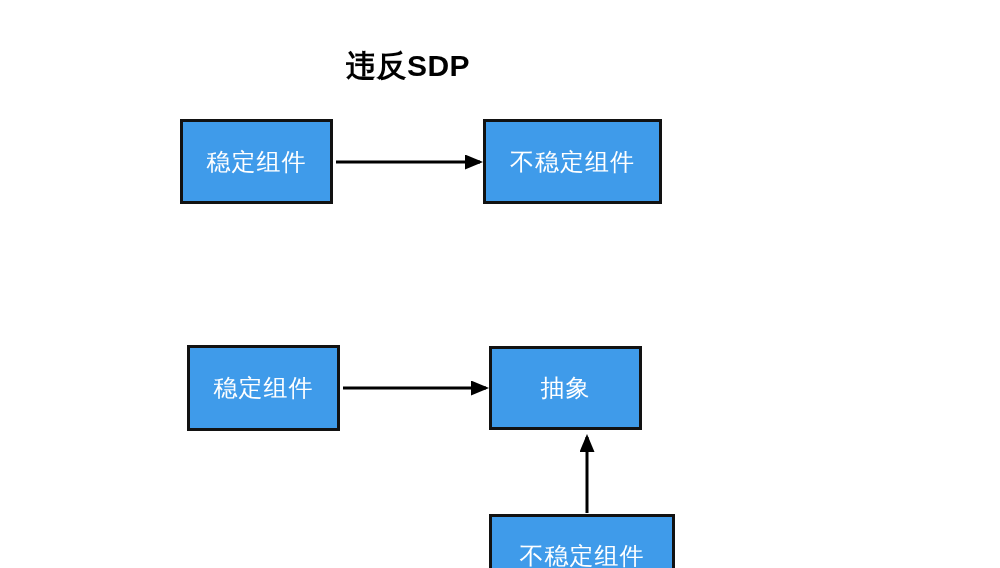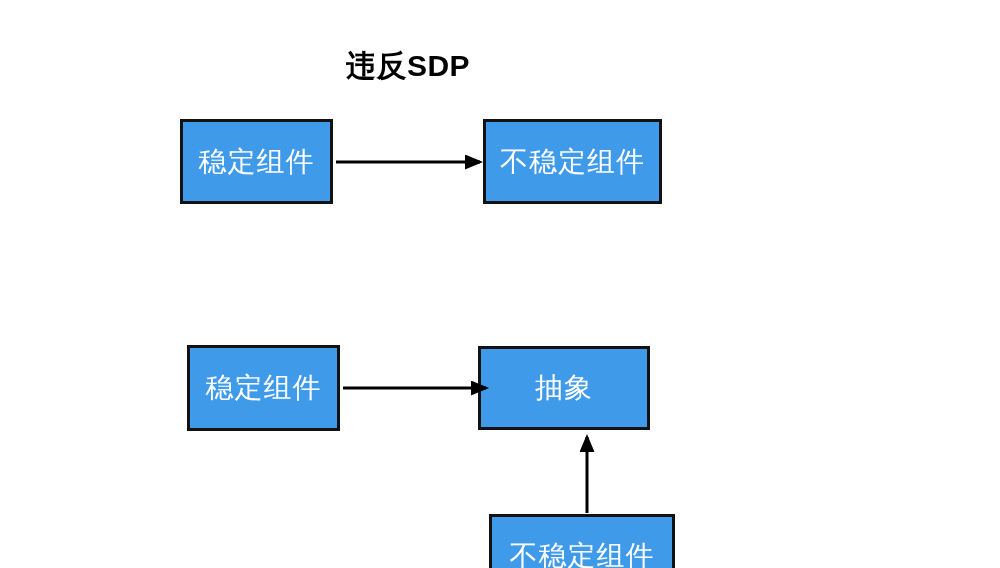--- a/index.html
+++ b/index.html
@@ -28,21 +28,21 @@
   }
   .node {
     position: absolute;
     box-sizing: border-box;
     background: var(--node-fill, #3F9BEA);
     border: 3px solid var(--node-border, #121212);
     display: flex;
     align-items: center;
     justify-content: center;
     color: var(--node-text, #ffffff);
-    font-size: 28px;
+    font-size: 24px;
     font-weight: 500;
     white-space: nowrap;
     letter-spacing: 1px;
   }
   svg.arrows {
     position: absolute;
     left: 0;
     top: 0;
     width: 1000px;
     height: 568px;
@@ -64,21 +64,21 @@
 
   <div class="sec-title" style="left:408px; top:3px;">违反SDP</div>
 
   <div class="node" style="left:180px; top:75px; width:153px; height:85px;">稳定组件</div>
 
   <div class="node" style="left:483px; top:75px; width:179px; height:85px;">不稳定组件</div>
 
 
   <div class="node" style="left:187px; top:301px; width:153px; height:86px;">稳定组件</div>
 
-  <div class="node" style="left:478px; top:302px; width:172px; height:84px;">抽象</div>
+  <div class="node" style="left:489px; top:302px; width:153px; height:84px;">抽象</div>
 
   <div class="node" style="left:489px; top:470px; width:186px; height:83px;">不稳定组件</div>
 
   <svg class="arrows" viewBox="0 0 1000 568">
     <defs>
       <marker id="ah" markerWidth="8" markerHeight="6" refX="5" refY="2.5" orient="auto" markerUnits="strokeWidth">
         <path d="M0,0 L6,2.5 L0,5 Z"></path>
       </marker>
     </defs>
     <line class="arrow-line" x1="336" y1="118" x2="480" y2="118" marker-end="url(#ah)"></line>

